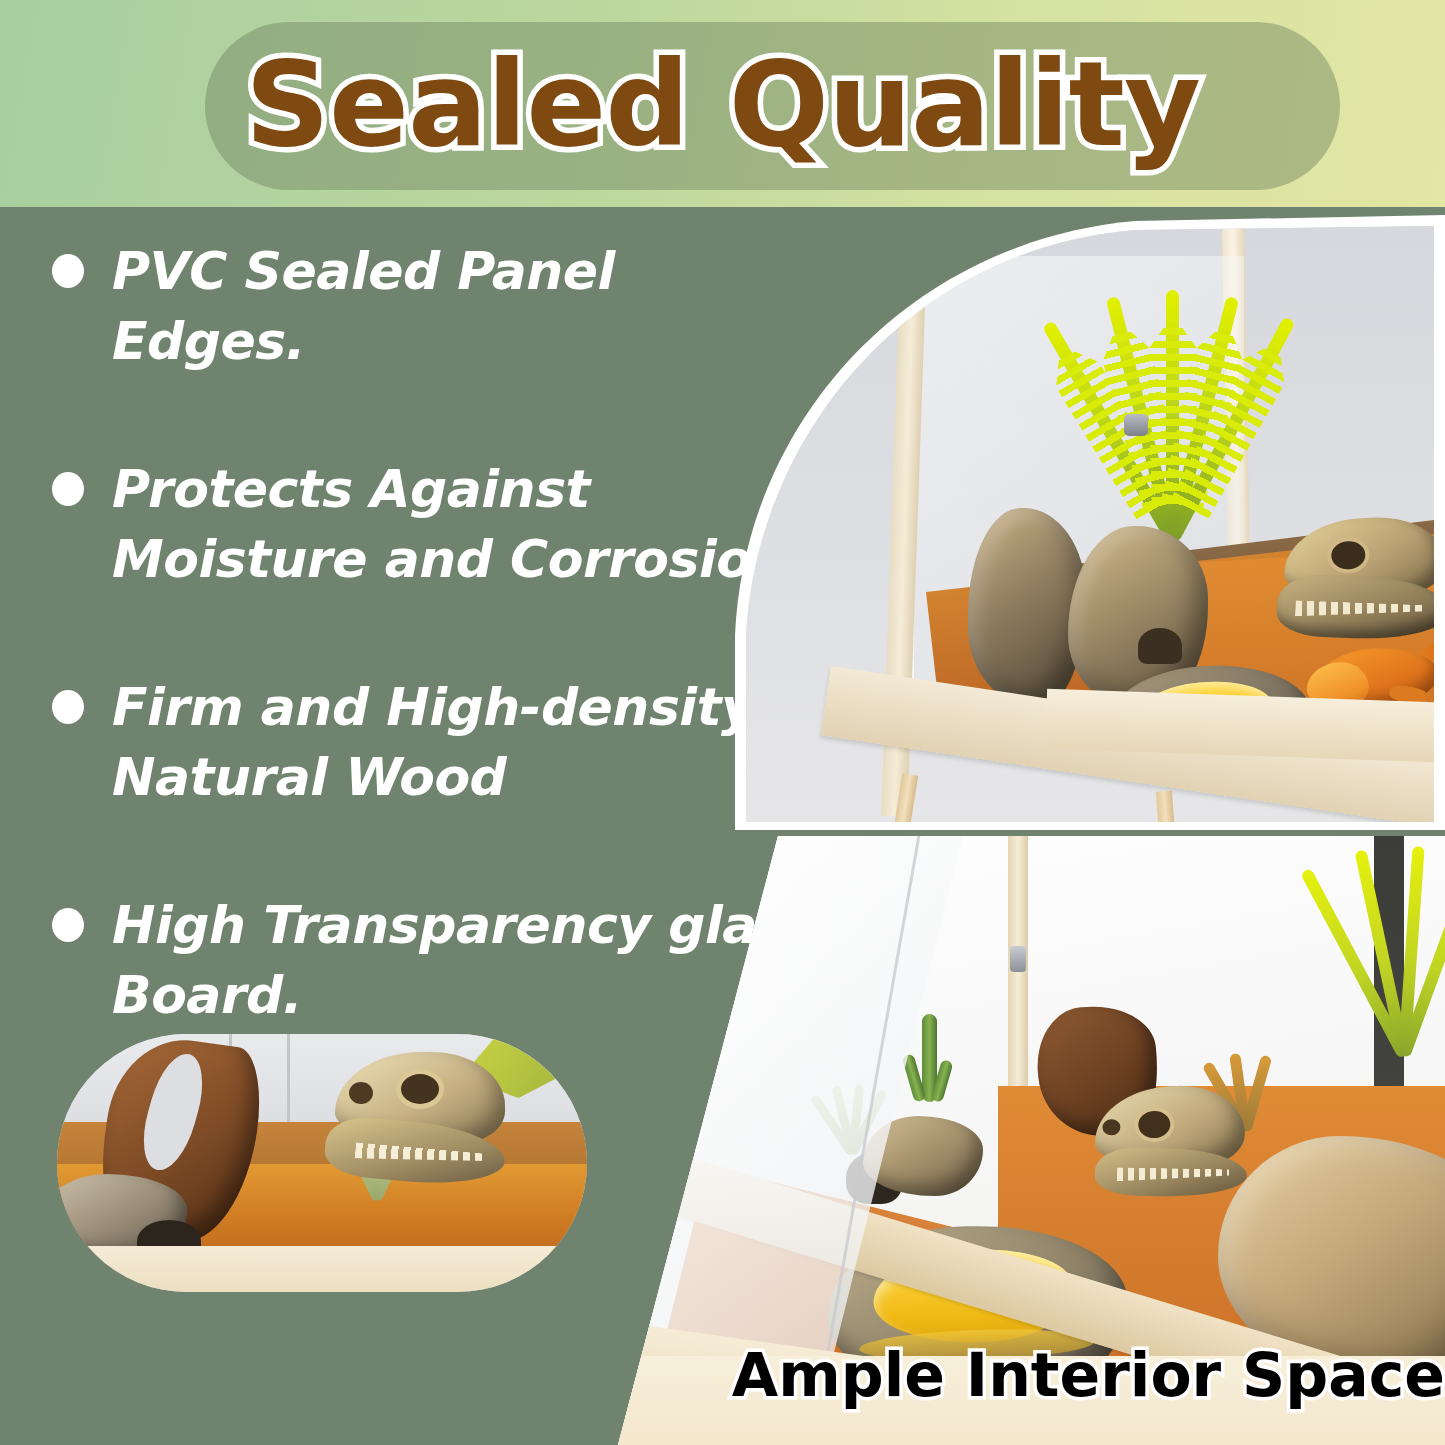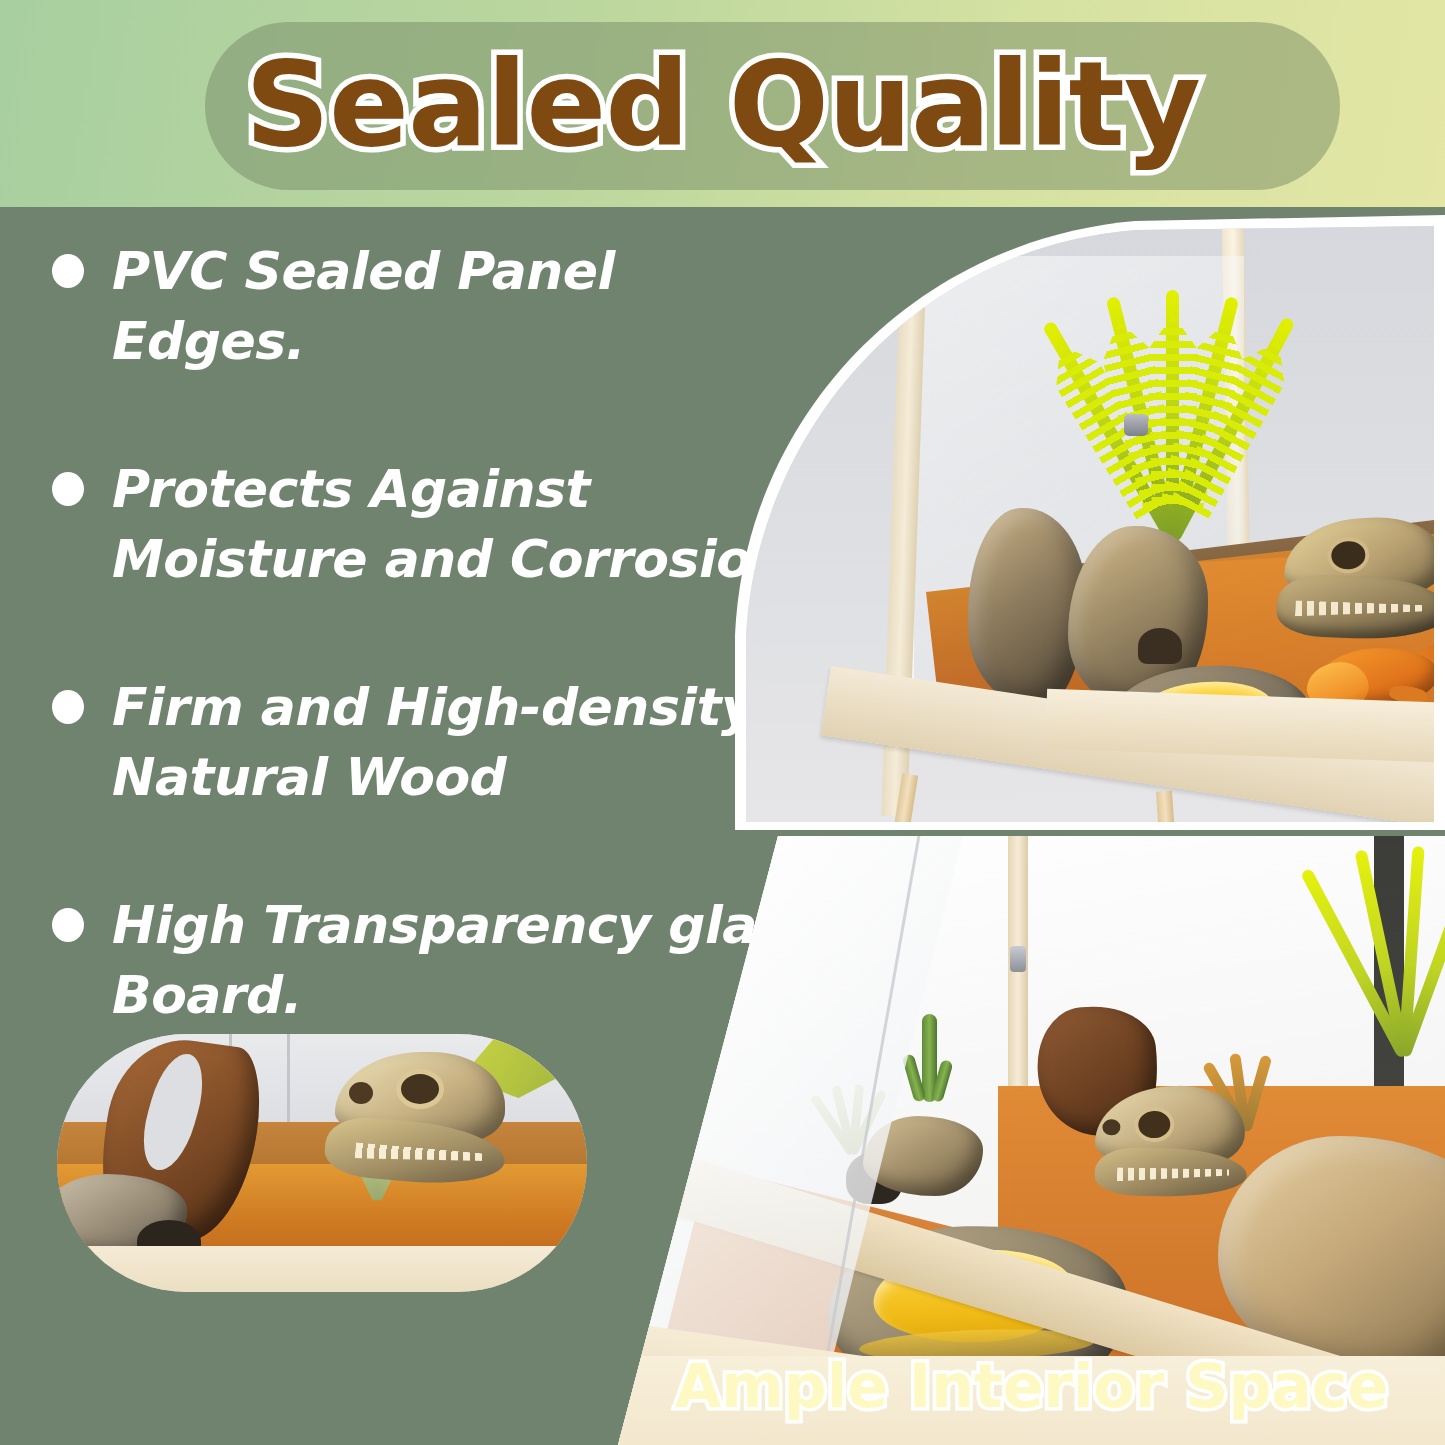--- a/index.html
+++ b/index.html
@@ -270,29 +270,28 @@
     box-shadow:inset -10px -16px 26px rgba(0,0,0,.4);transform:rotate(-2deg);}
   .bp-dish-in{position:absolute;left:46px;top:24px;width:200px;height:92px;
     border-radius:52% 48% 46% 54%/56% 44% 52% 48%;
     background:linear-gradient(180deg,#ffdb45,#f0ba16 70%,#e0a80e);
     box-shadow:inset 0 8px 14px rgba(255,255,255,.55);}
   .bp-dish-rim{position:absolute;left:30px;top:104px;width:236px;height:30px;
     border-radius:50%;background:linear-gradient(180deg,#f1c638,#b59333);opacity:.8;}
 
   .caption{
     position:absolute;left:618px;top:1336px;width:827px;
-    text-align:center;
+    text-align:right;
     font-size:60px;font-weight:bold;
-    color:#fef9c3;
+    color:#000000;
     -webkit-text-stroke:7px #ffffff;
     paint-order:stroke fill;
     font-family:"DejaVu Sans",sans-serif;
     line-height:78px;
     white-space:nowrap;
-    margin-top:11px;
   }
 
   
   .inset{
     position:absolute;left:57px;top:1034px;width:530px;height:258px;
     border-radius:130px/129px;
     overflow:hidden;
     background:#cfd2d7;
   }
   .in-wallwhite{position:absolute;left:0;top:0;width:530px;height:92px;

